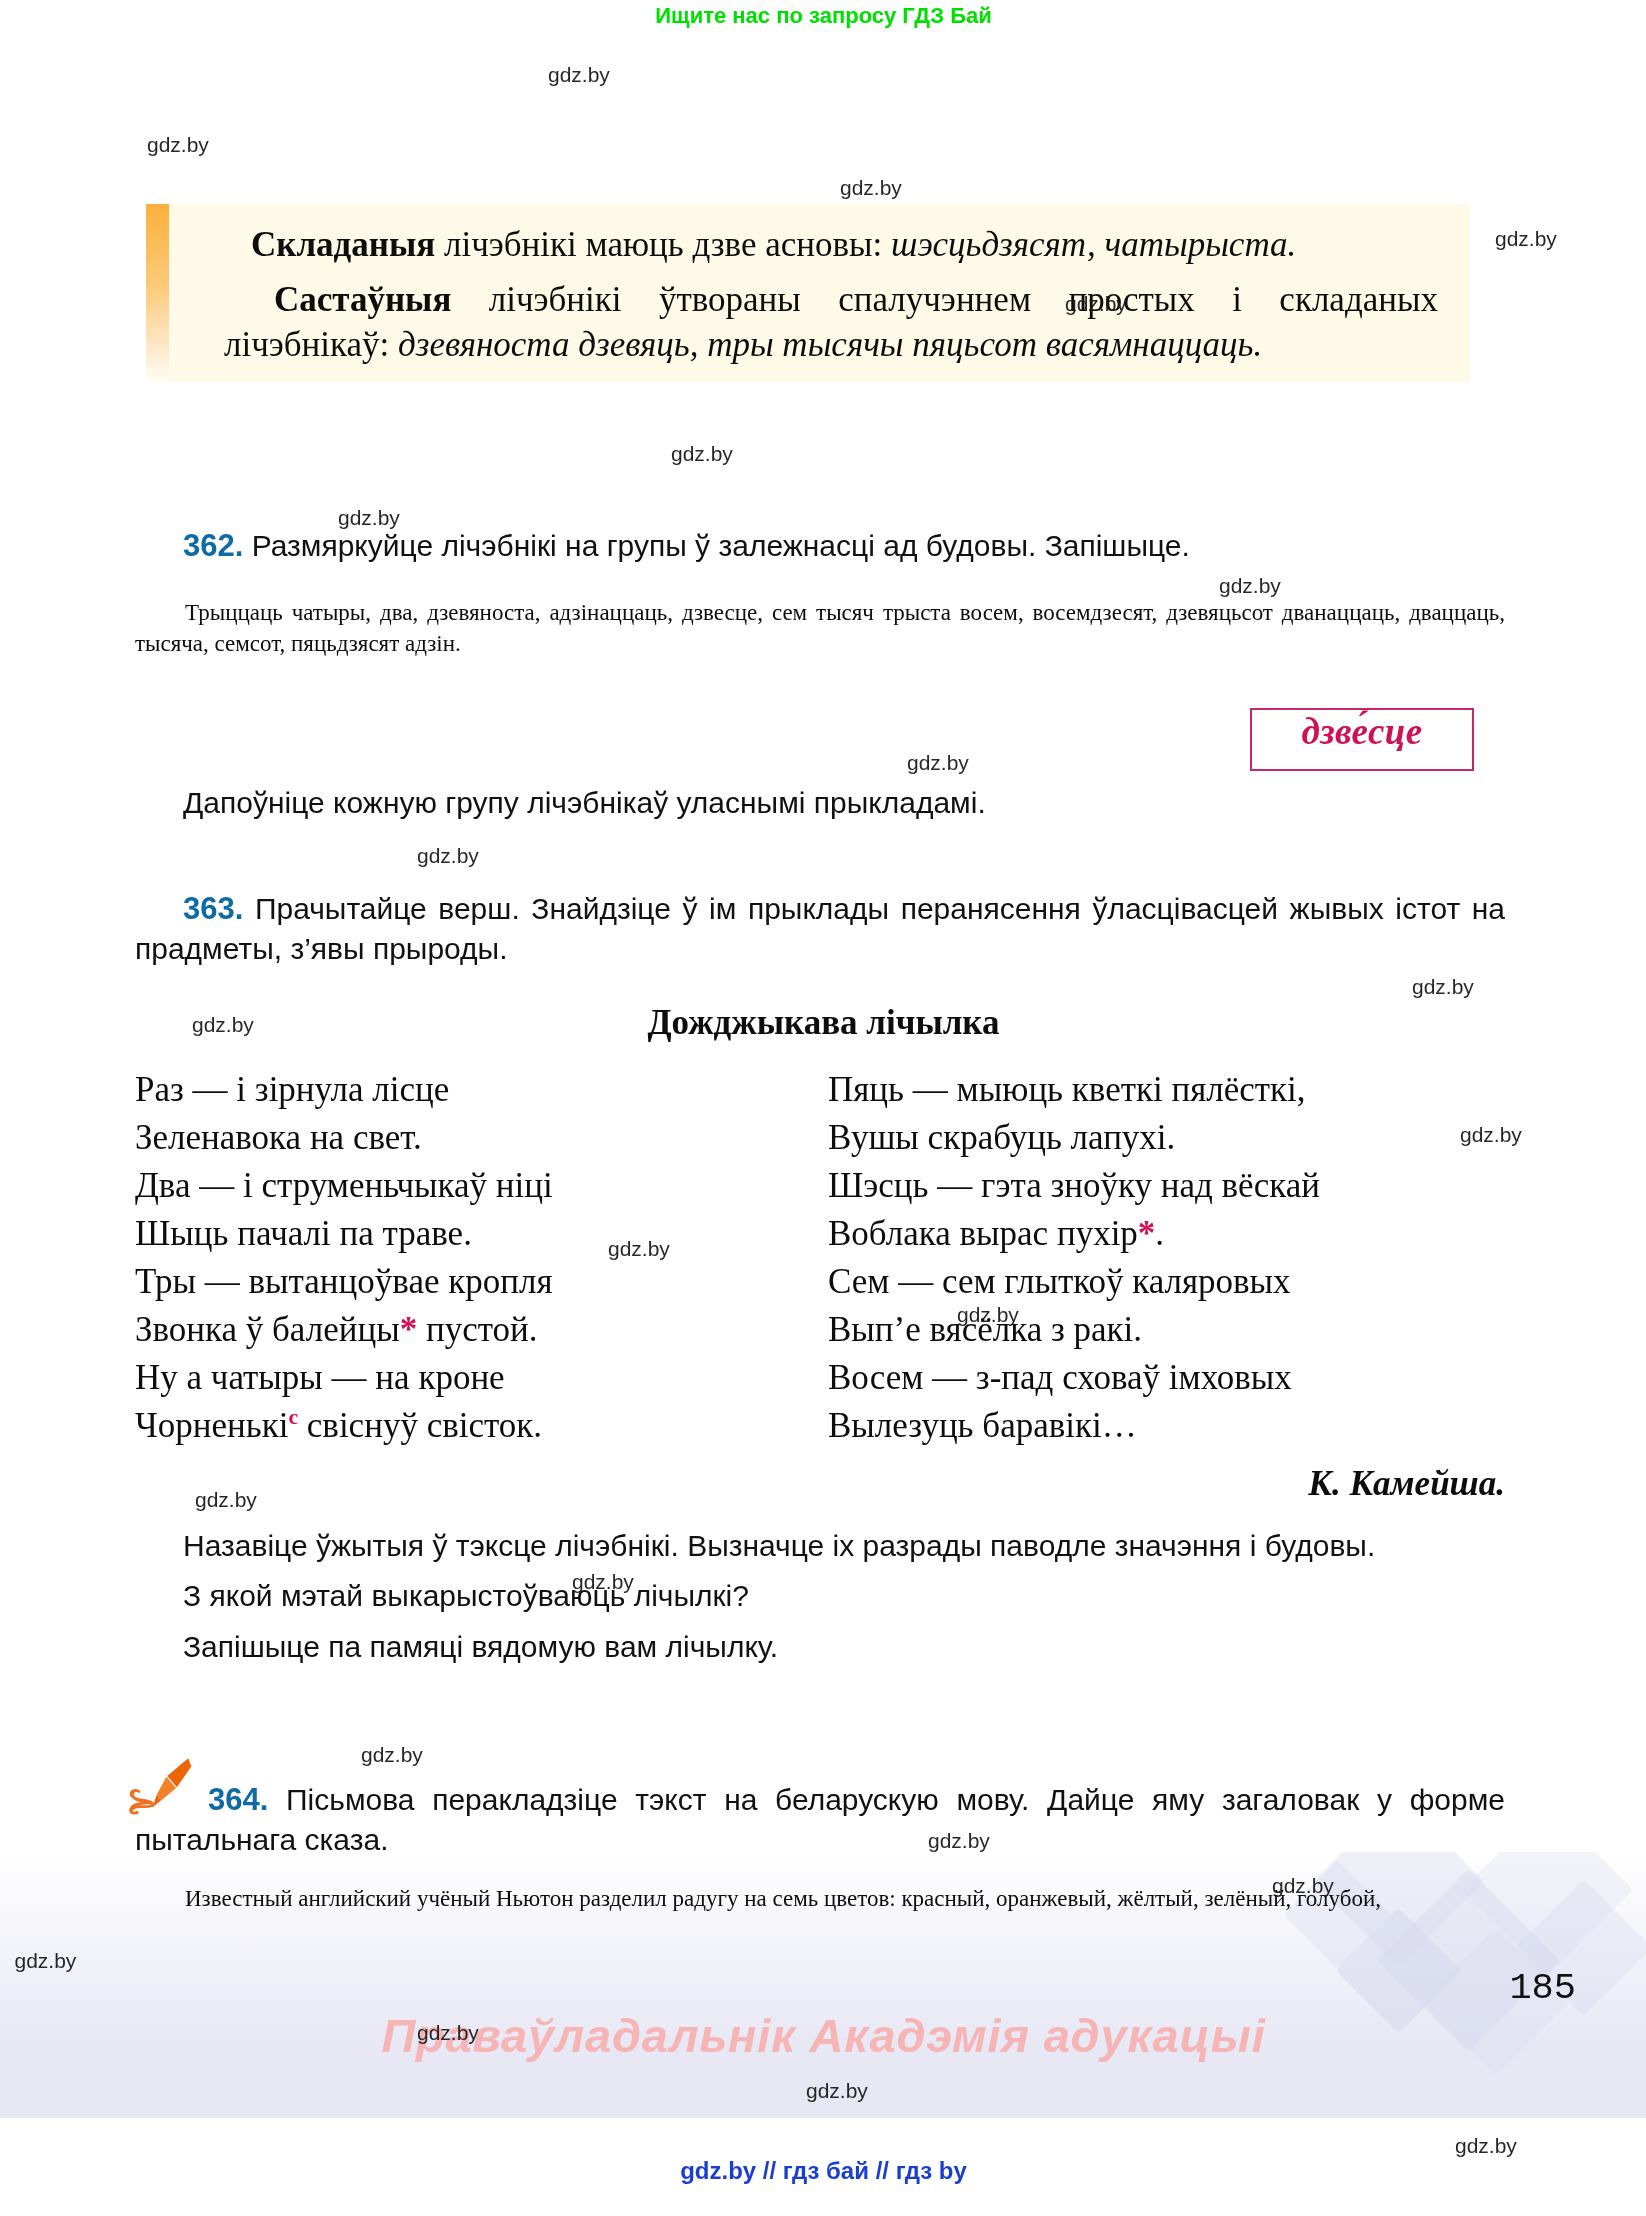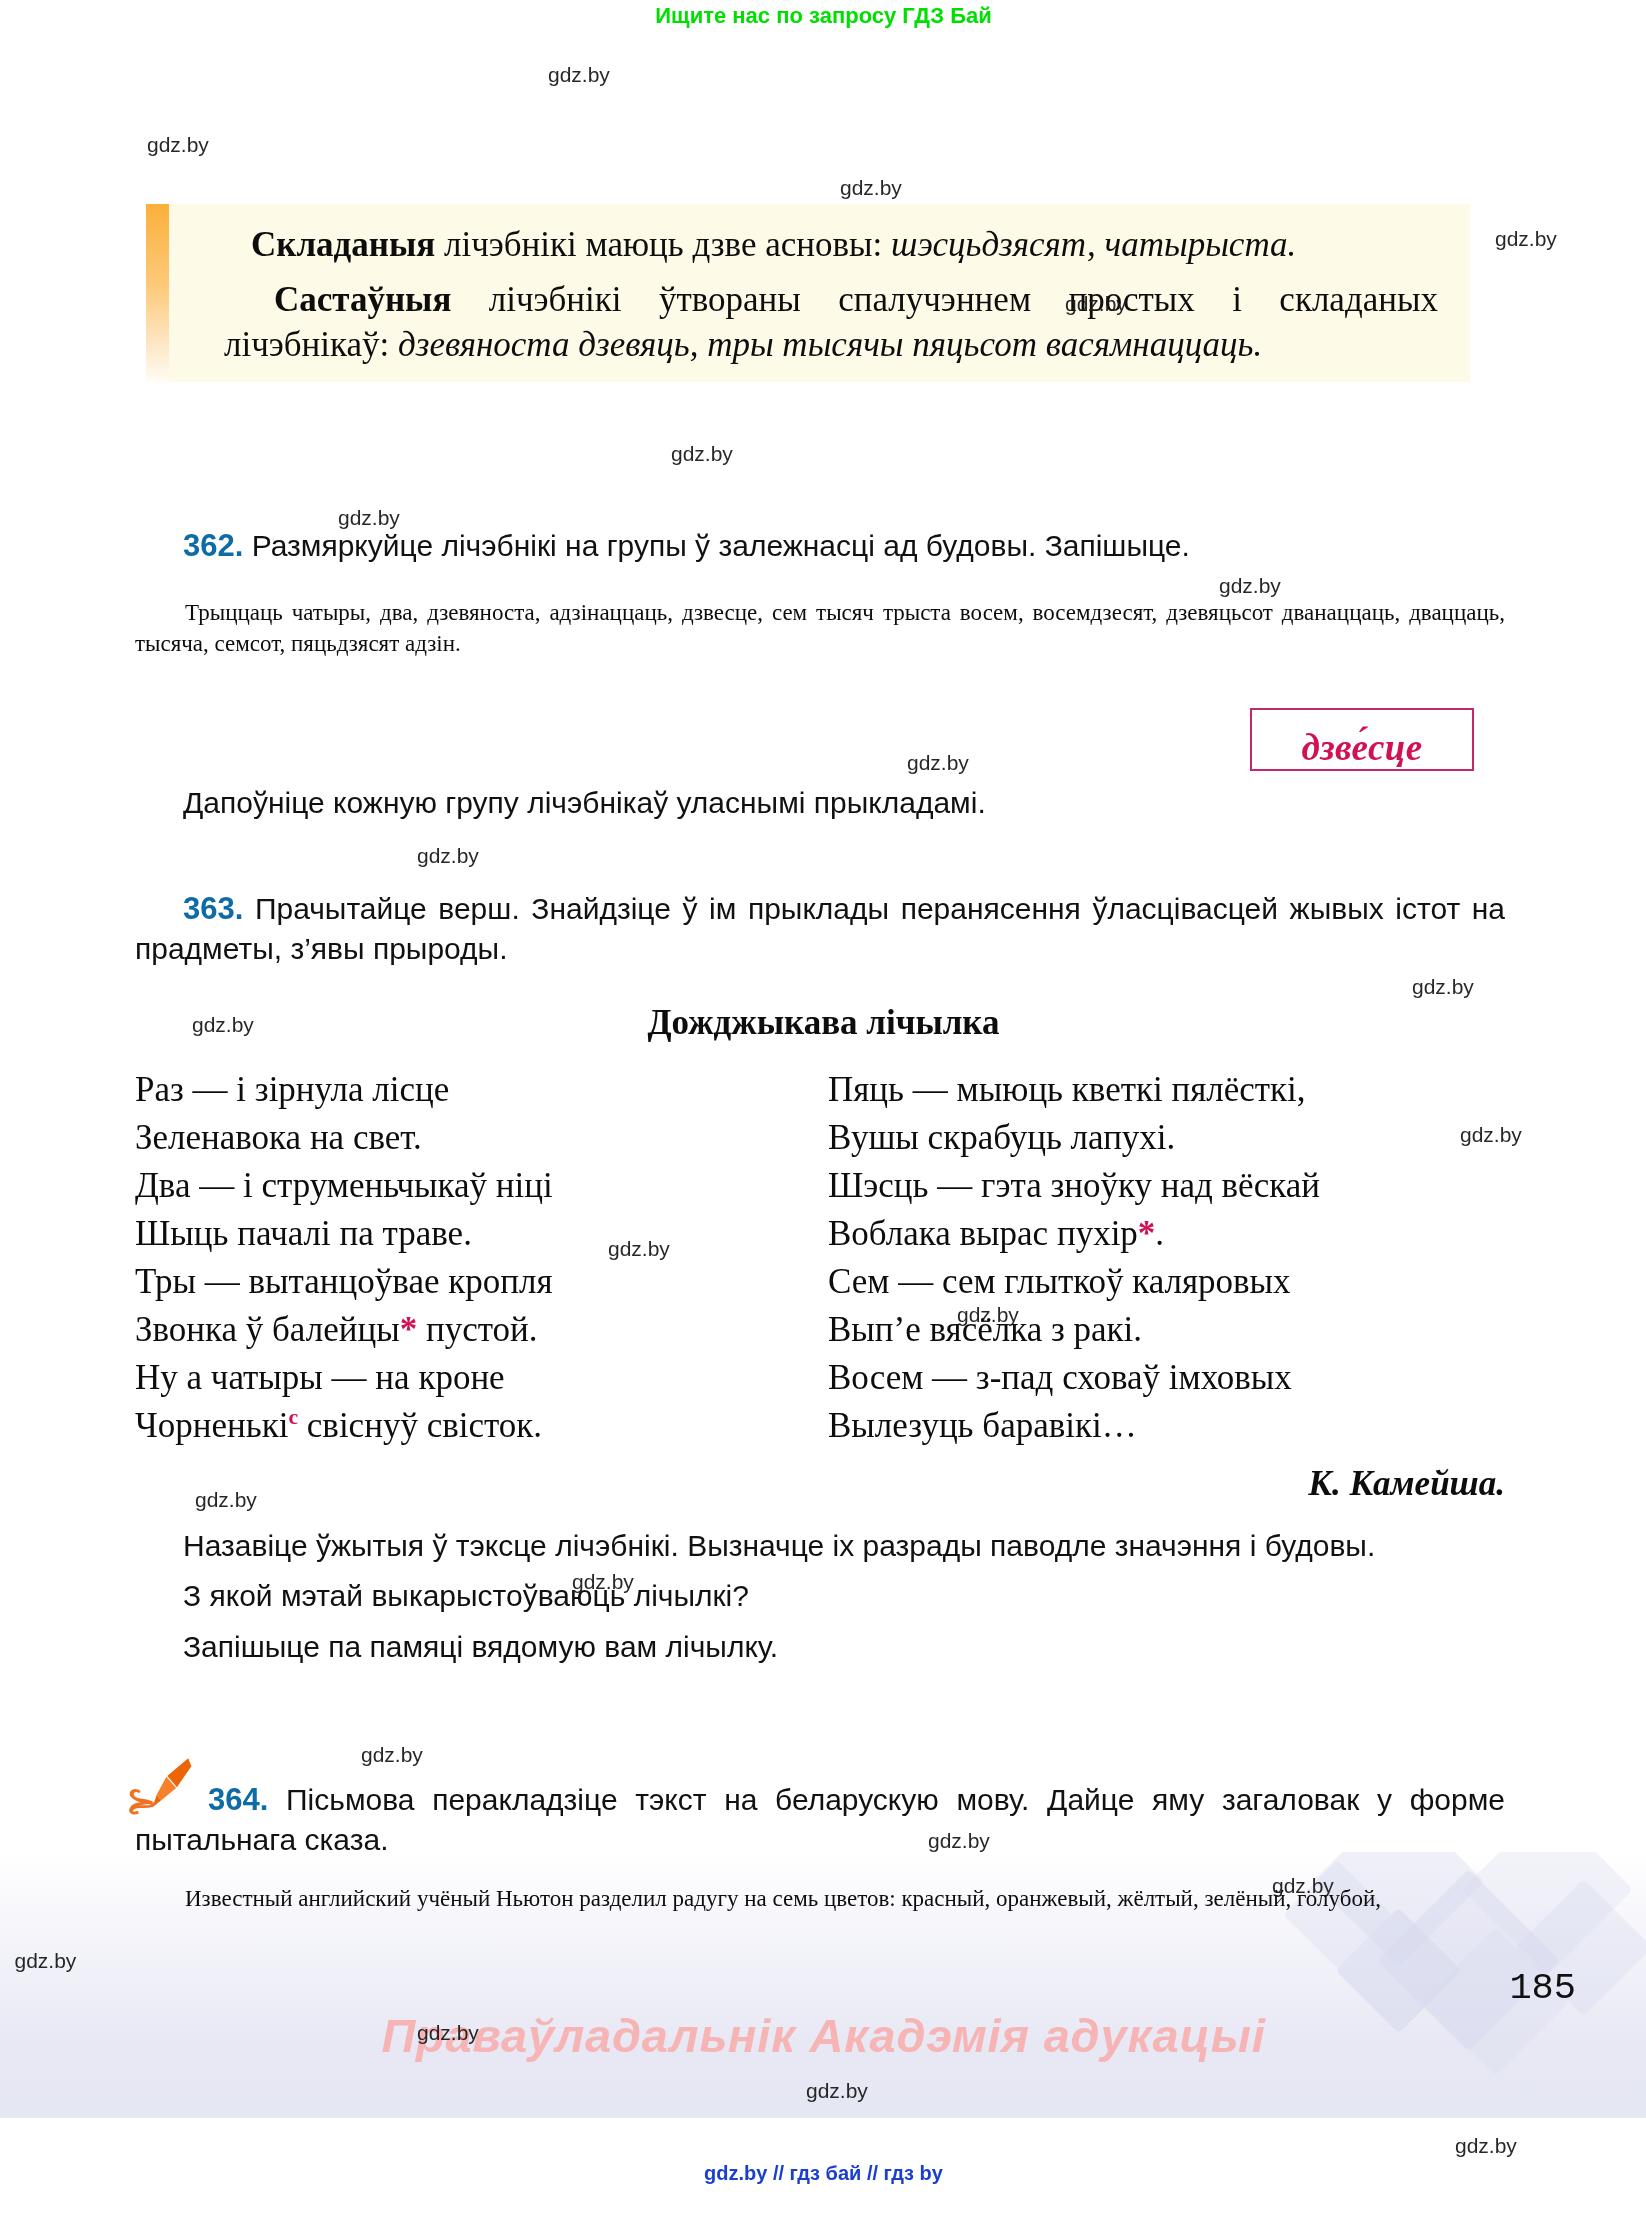--- a/index.html
+++ b/index.html
@@ -87,21 +87,21 @@
   }
 
   
   .footer-links {
     position: absolute;
     left: 0; bottom: 31px; width: 1647px;
     text-align: center;
     color: #1a3fd0;
     font-family: "Liberation Sans", sans-serif;
     font-weight: bold;
-    font-size: 20px;
+    font-size: 24px;
     z-index: 20;
   }
 
   
   .rule-box {
     position: absolute;
     left: 146px; top: 204px;
     width: 1324px;
     background: #fdfbe7;
     padding: 17.7px 32px 14.5px 55px;
@@ -154,21 +154,21 @@
     text-indent: 50px;
   }
 
   
   .word-card {
     position: absolute;
     left: 1250px; top: 708px;
     width: 224px; height: 63px;
     border: 2.4px solid #c2286b;
     background: #fff;
-    display: flex; align-items: flex-end; justify-content: center;
+    display: flex; align-items: flex-start; justify-content: center;
     z-index: 14;
   }
   .word-card span {
     color: #cf1155;
     font-family: "Liberation Serif", serif;
     font-style: italic;
     font-weight: bold;
     font-size: 37px;
     letter-spacing: 0.4px;
   }

